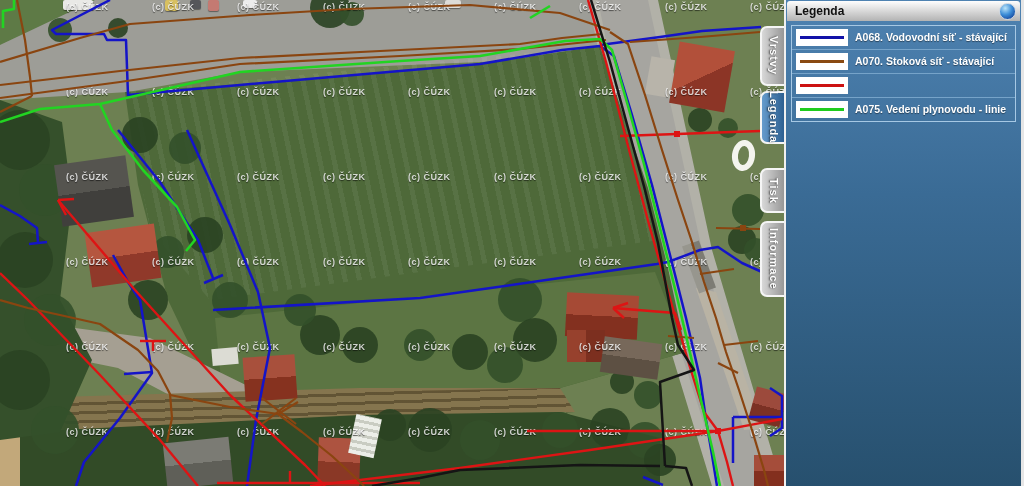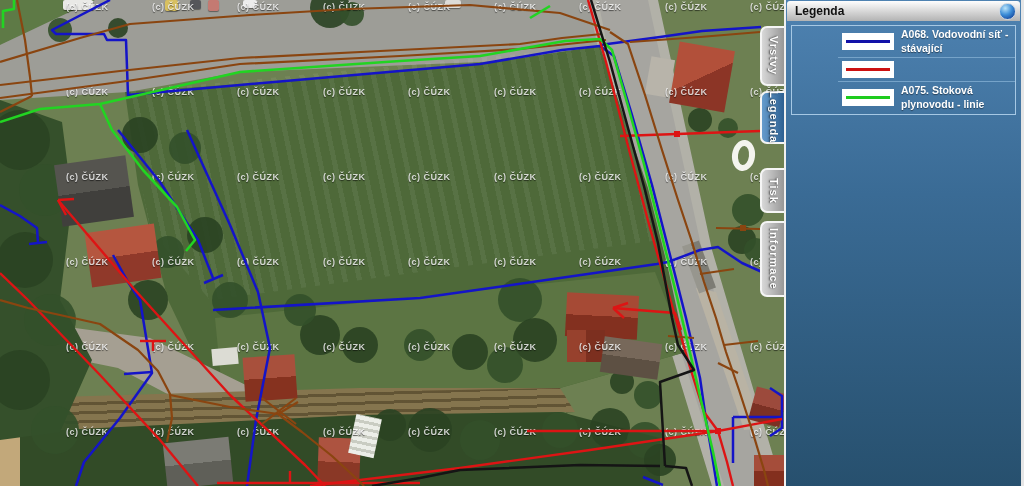--- a/index.html
+++ b/index.html
@@ -43,21 +43,21 @@
   
   .panel{position:absolute;left:784px;top:0;width:240px;height:486px;box-sizing:border-box;
          background:linear-gradient(#4e82b1 0%,#3a6b95 40%,#27506e 100%);
          border-left:2px solid #f0f0f0;border-right:3px solid #e6e6e6;}
   .panel-header{margin:1px 1px 0 1px;height:20px;background:linear-gradient(#fefefe,#b3b3b3);
          border-radius:3px 3px 0 0;display:flex;align-items:center;padding:0 4px 0 8px;}
   .panel-title{font:bold 12px "Liberation Sans",sans-serif;color:#101010;}
   .ball{margin-left:auto;width:17px;height:17px;border-radius:50%;cursor:pointer;
         background:radial-gradient(circle at 35% 28%,#bce4f9,#3d8ed8 45%,#14459c 85%);
         border:1px solid #cdd6e0;box-sizing:border-box;}
-  .legend-box{margin:4px 5px;border:1px solid #a6c8e4;padding-left:46px;}
+  .legend-box{margin:4px 5px;border:1px solid #a6c8e4;}
   .legend-row{display:flex;align-items:center;border-bottom:1px solid #76a3c9;padding:2px 4px;min-height:19px;}
   .legend-row:last-child{border-bottom:none;}
   .swatch{width:52px;height:17px;background:#fff;display:flex;align-items:center;justify-content:center;
           flex:none;margin-right:7px;}
   .swatch-line{width:44px;height:3px;}
   .legend-label{font:bold 10.5px "Liberation Sans",sans-serif;color:#fff;line-height:1.3;
                 text-shadow:0 1px 1px rgba(0,0,0,.45);}
 </style>
 </head>
 <body>
@@ -280,25 +280,31 @@
     </div>
     <div class="legend-box" id="legend-box">
         <div class="legend-row">
           <div class="swatch">
             <div class="swatch-line" style="background: rgb(18, 18, 168);"></div>
           </div>
           <div class="legend-label">A068. Vodovodní síť - stávající</div>
         </div>
         <div class="legend-row">
           <div class="swatch">
+            <div class="swatch-line" style="background: rgb(138, 74, 18);"></div>
+          </div>
+          <div class="legend-label">A070. Stoková síť - stávající</div>
+        </div>
+        <div class="legend-row">
+          <div class="swatch">
             <div class="swatch-line" style="background: rgb(204, 17, 17);"></div>
           </div>
         </div>
         <div class="legend-row">
           <div class="swatch">
             <div class="swatch-line" style="background: rgb(30, 204, 30);"></div>
           </div>
-          <div class="legend-label">A075. Stoková plynovodu - linie</div>
+          <div class="legend-label">A075. Vedení plynovodu - linie</div>
         </div>
       </div>
   </div>
 
 </div>
 
 </body></html>

